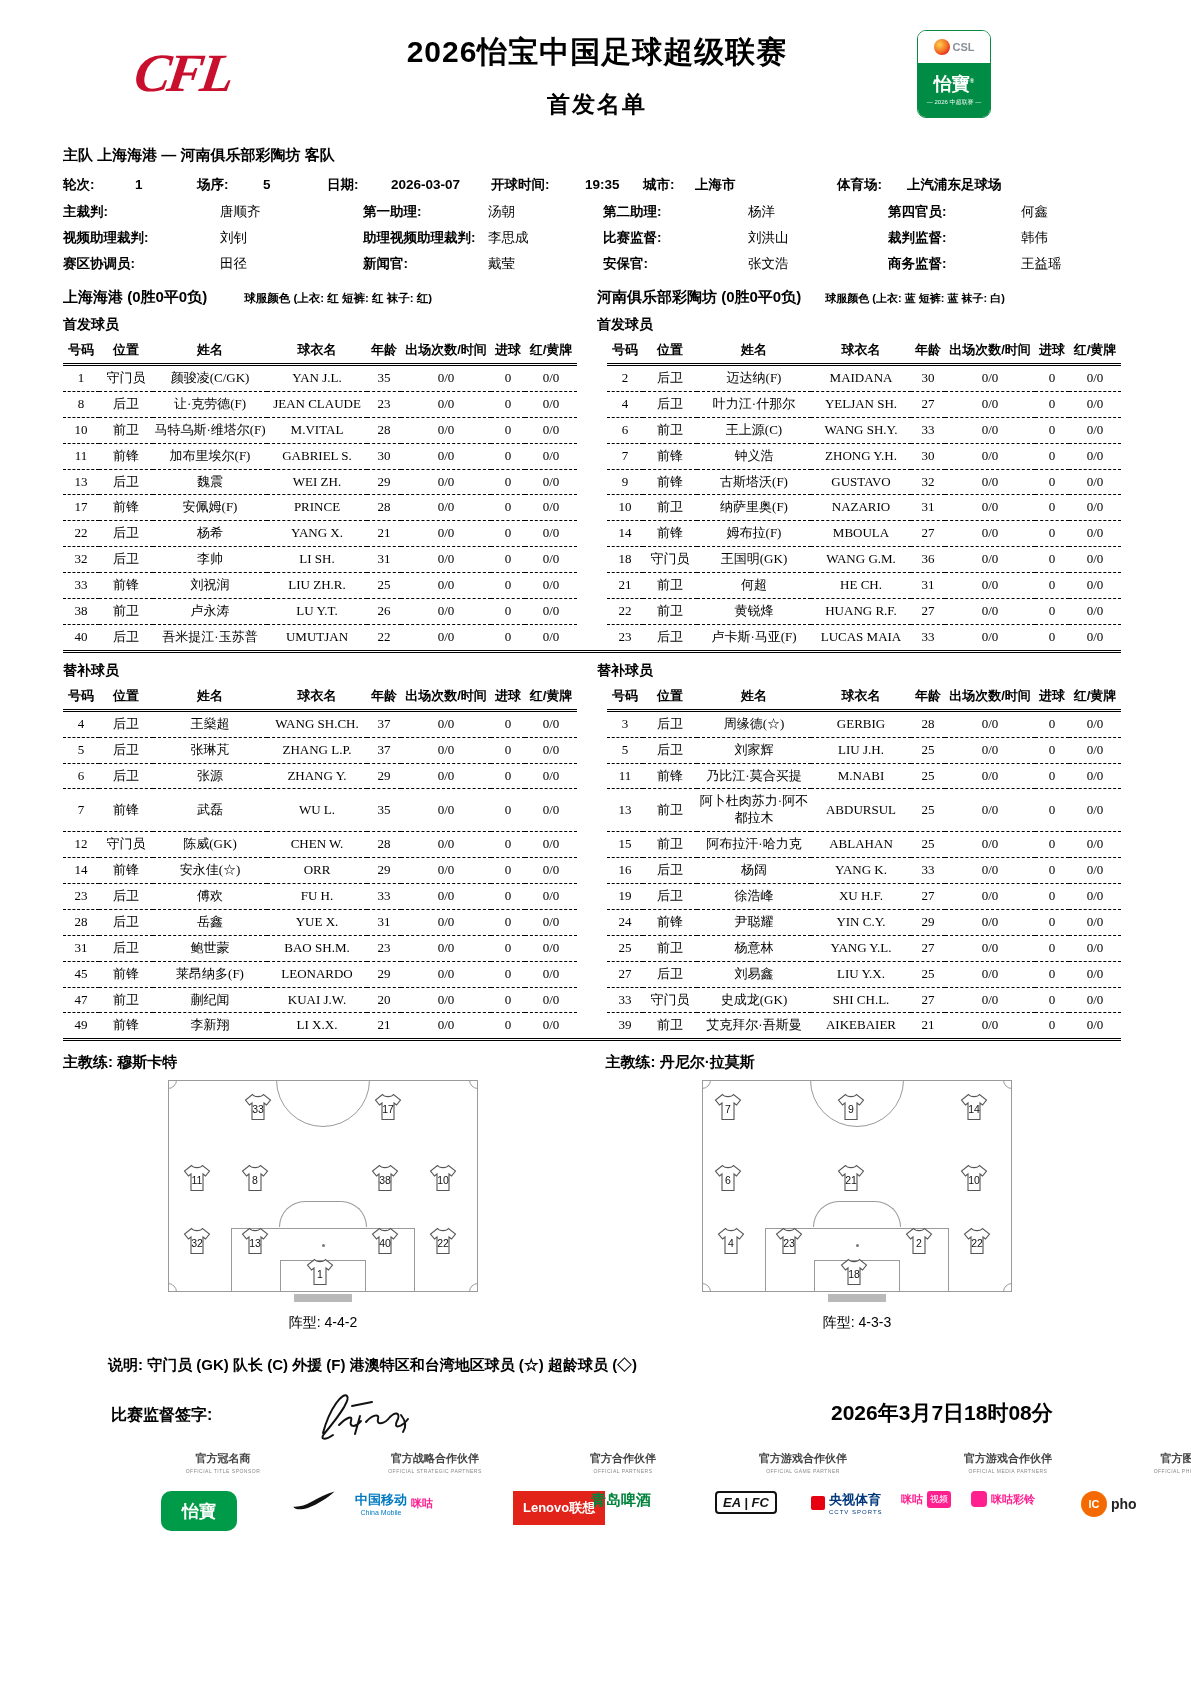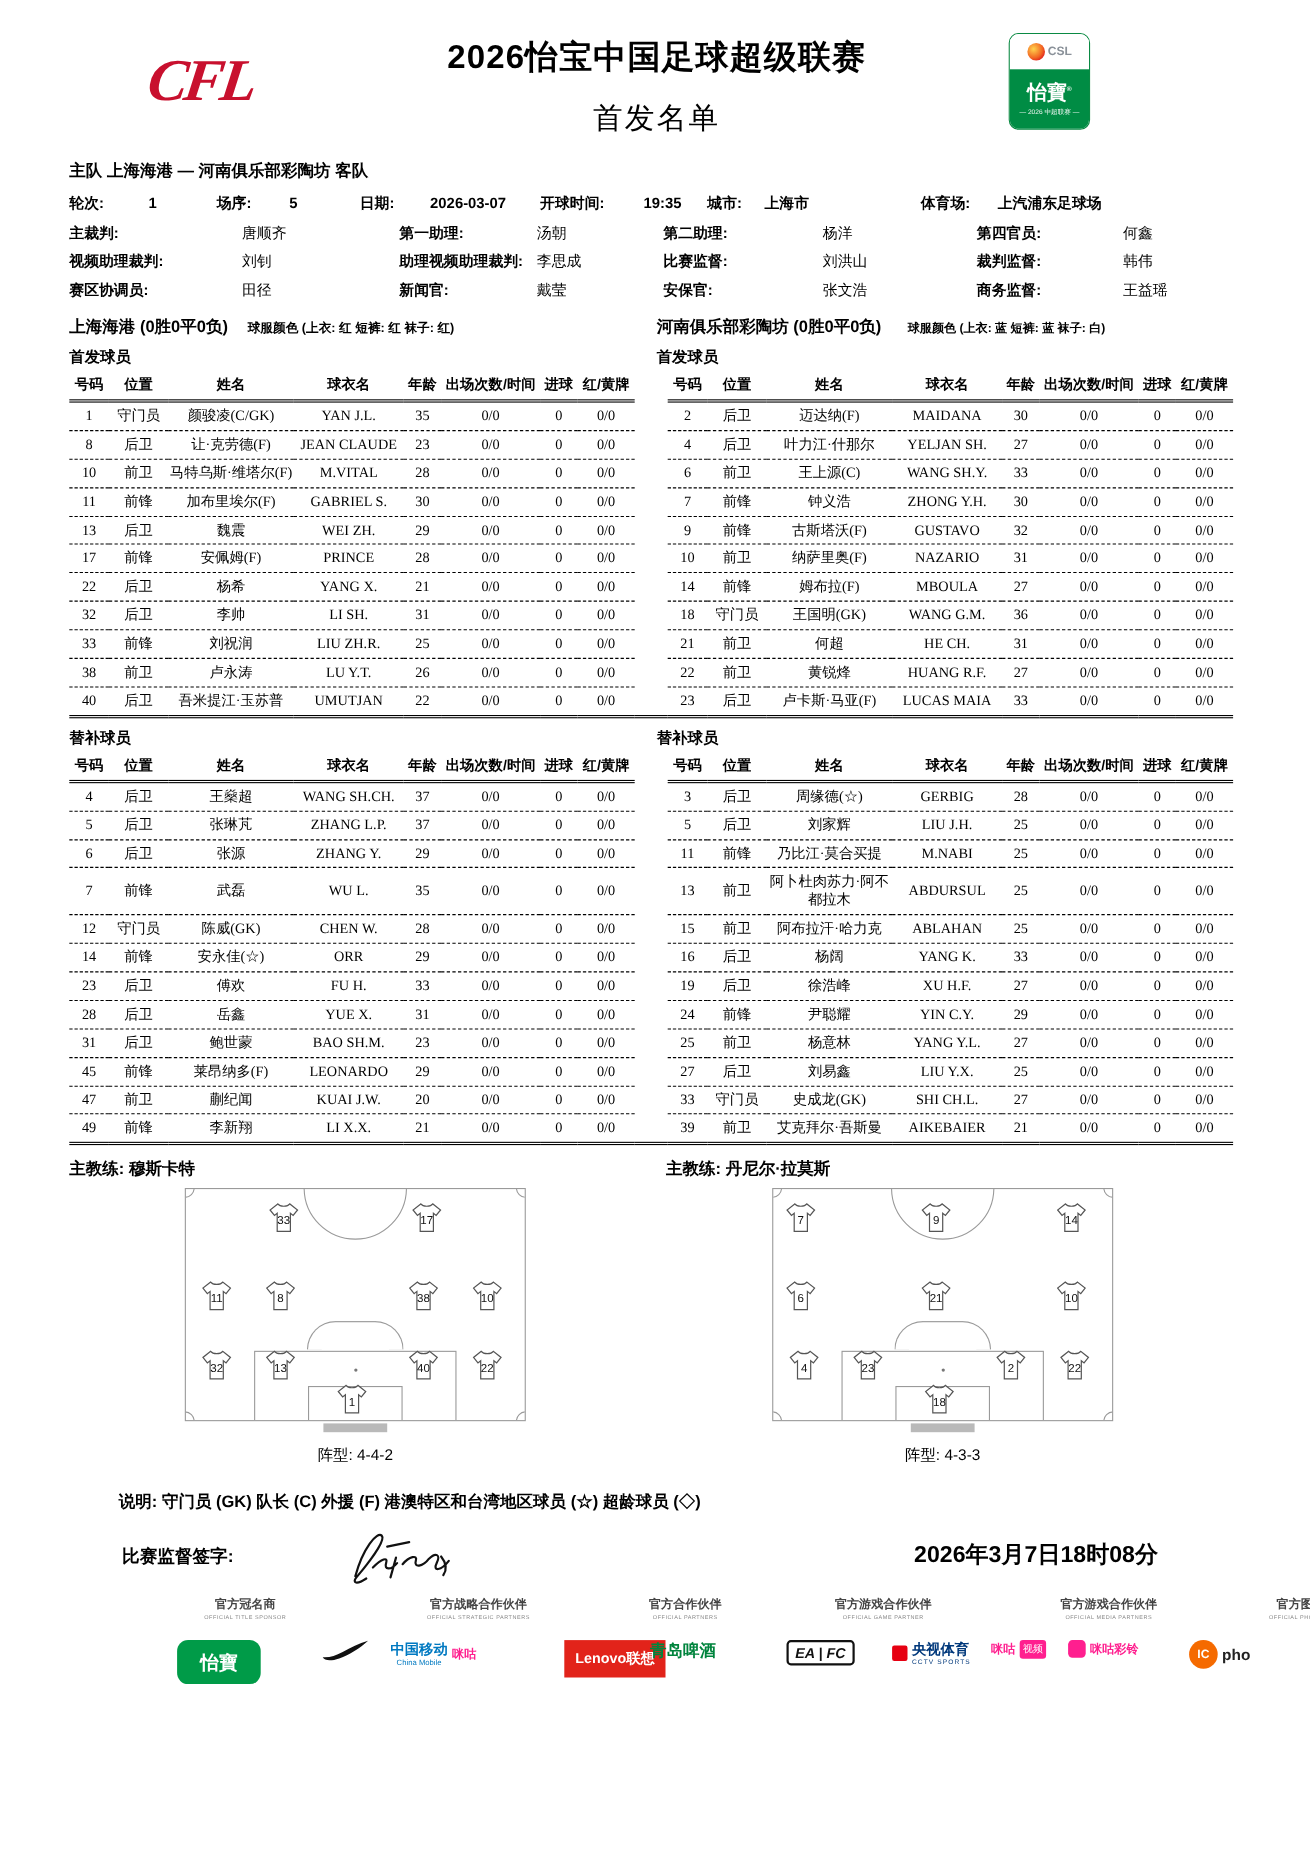--- a/index.html
+++ b/index.html
@@ -4,21 +4,21 @@
 <style>
   * { margin:0; padding:0; box-sizing:border-box; }
   body { background:#e8e8e8; font-family:"Liberation Sans", sans-serif; }
   .page { position:relative; width:1191px; height:1684px; background:#fff; margin:0 auto;
           overflow:hidden; color:#000; }
   .content { padding:0 60px 0 63px; }
 
   
   .header { position:relative; height:100px; margin-top:30px; text-align:center; }
   .title  { font-size:30px; font-weight:bold; letter-spacing:1px; padding-top:2px; }
-  .subtitle { font-size:27px; font-weight:normal; margin-top:16px; letter-spacing:2px; }
+  .subtitle { font-size:23px; font-weight:bold; margin-top:16px; letter-spacing:2px; }
   .cfl-logo { position:absolute; left:72px; top:12px; font-family:"Liberation Serif", serif;
               font-style:italic; font-weight:bold; font-size:54px; color:#c8102e;
               transform:skewX(-8deg); letter-spacing:-3px; }
   .csl-badge { position:absolute; right:140px; top:0; width:74px; height:88px;
                border:1px solid #0a8a43; border-radius:9px; overflow:hidden; }
   .csl-top { height:32px; background:#fff; display:flex; align-items:center; justify-content:center; gap:3px; }
   .csl-flame { width:16px; height:16px; border-radius:50%;
                background:radial-gradient(circle at 35% 35%, #ffd24d, #f26522 55%, #d6001c 90%); }
   .csl-top-text { font-size:11px; font-weight:bold; color:#8a9199; }
   .csl-green { height:56px; background:#008c44; display:flex; flex-direction:column;
@@ -33,21 +33,21 @@
                margin-top:9px; font-size:13.5px; font-weight:bold; line-height:22px; }
   .officials-grid { display:grid; grid-template-columns:157px 143px 125px 115px 145px 140px 133px auto;
                     margin-top:3px; font-size:13.5px; line-height:26px; }
   .officials-grid .lbl { font-weight:bold; }
 
   
   .halves { display:flex; }
   .half { width:50%; display:flex; align-items:baseline; }
   .teams-row { margin-top:11px; }
   .team-name { font-size:15px; font-weight:bold; }
-  .team-kit  { font-size:11.5px; font-weight:bold; margin-left:18px; }
+  .team-kit  { font-size:11.5px; font-weight:bold; margin-left:37px; }
   .half-right .team-kit { margin-left:24px; font-size:11px; }
   .squad-label-row { margin-top:9px; }
   .squad-label { font-size:14px; font-weight:bold; }
 
   
   table.lineup { width:1054px; border-collapse:collapse; table-layout:fixed; margin-top:4px;
                  font-family:"Liberation Serif", serif; font-size:13px; }
   table.lineup th { font-family:"Liberation Sans", sans-serif; font-size:13px; font-weight:bold;
                     padding:3px 0 4px; border-bottom:3px double #000; white-space:nowrap; text-align:center; }
   table.lineup td { text-align:center; padding:4px 1px; border-bottom:1px dashed #000; line-height:1.3; }

